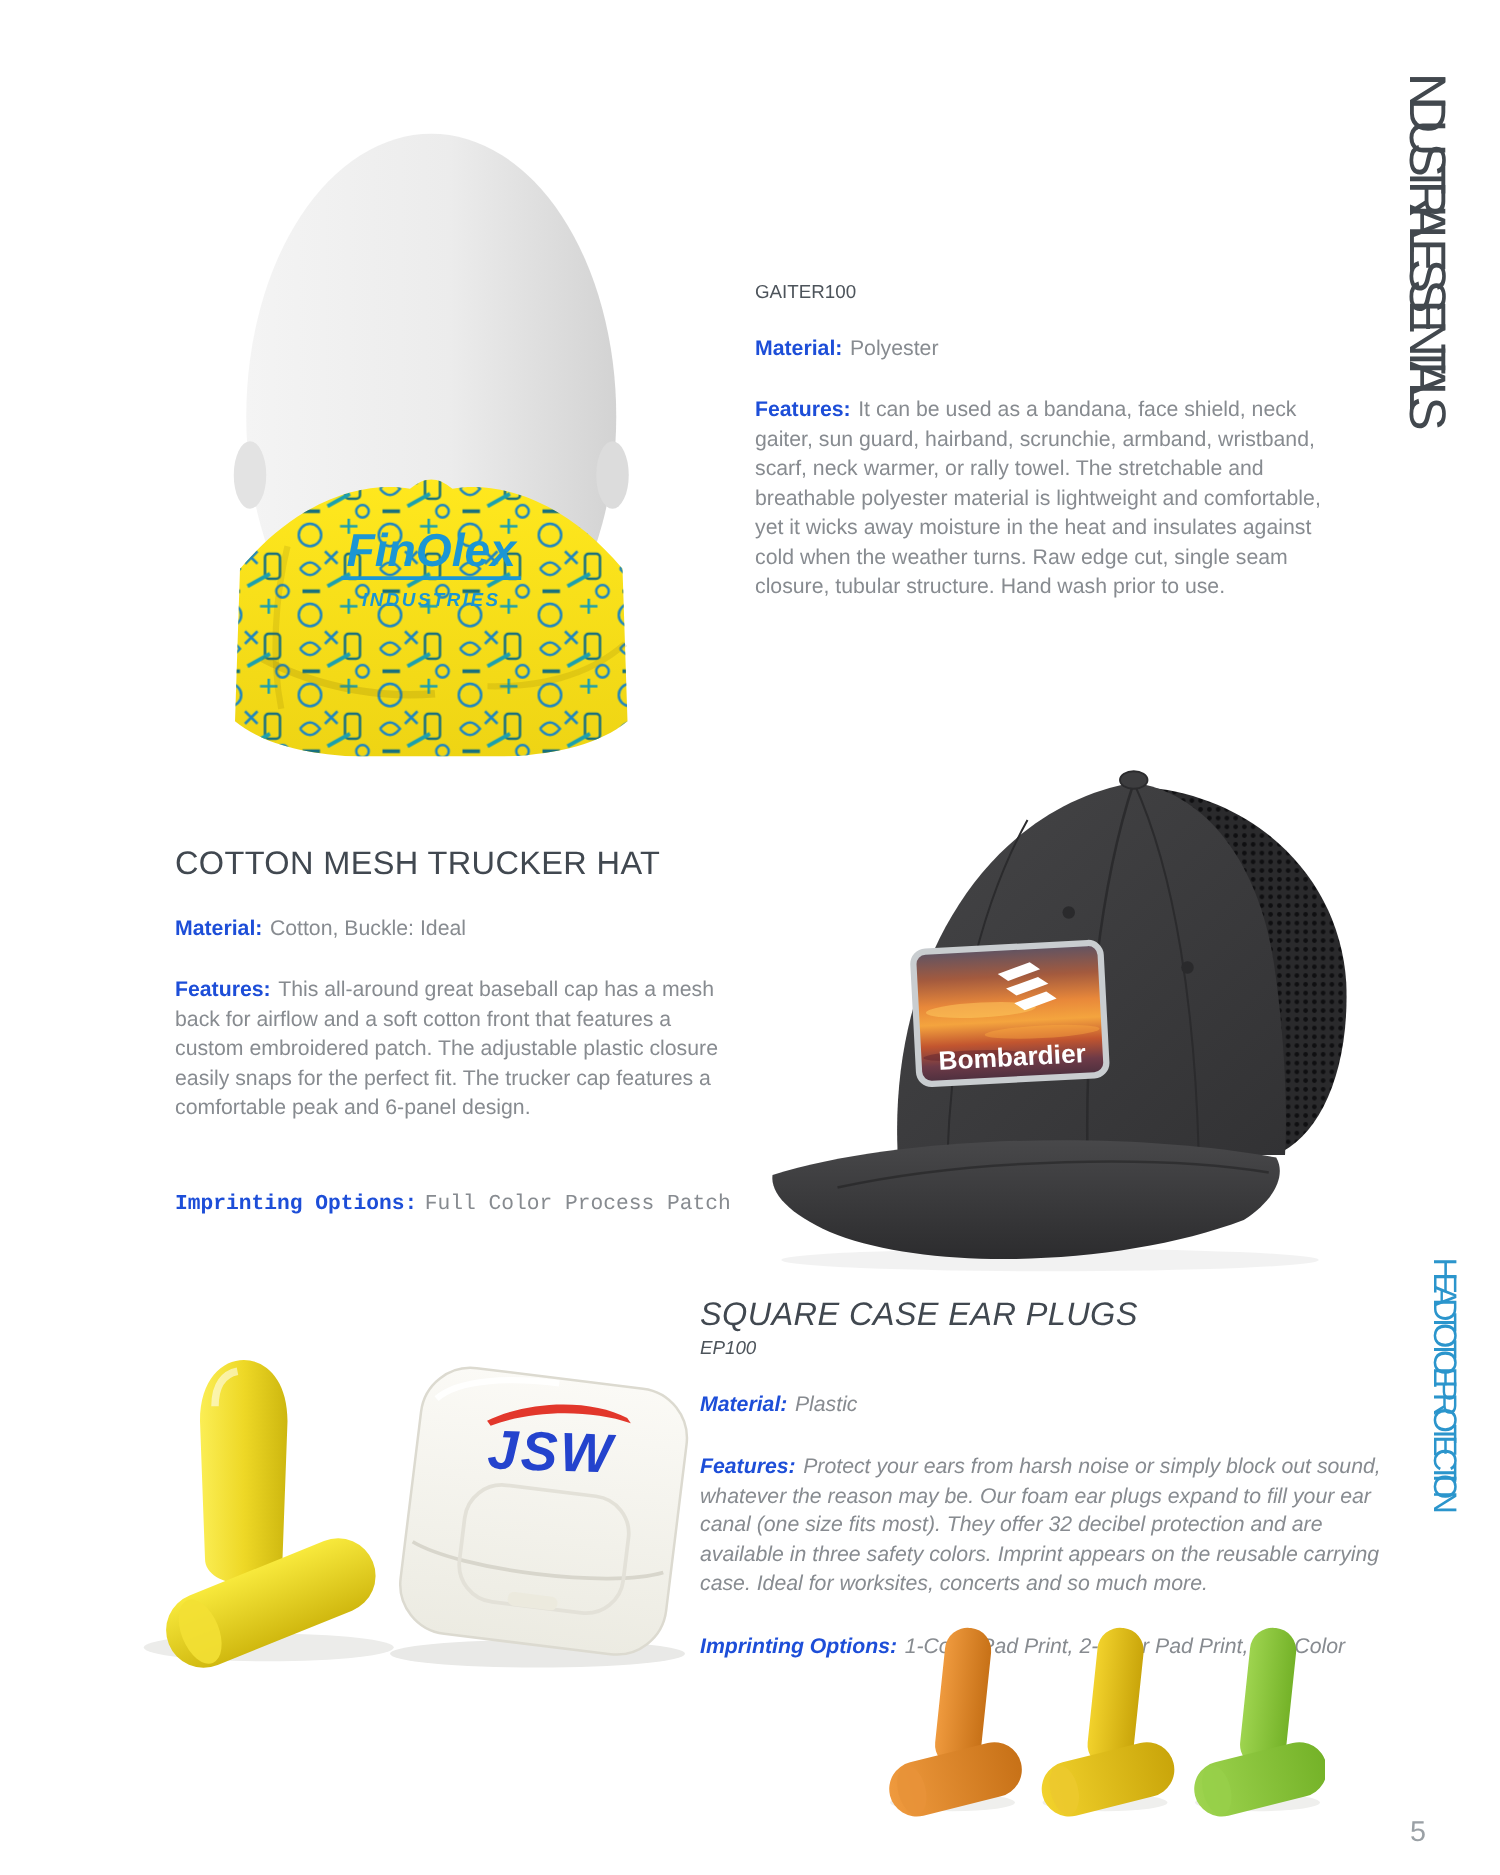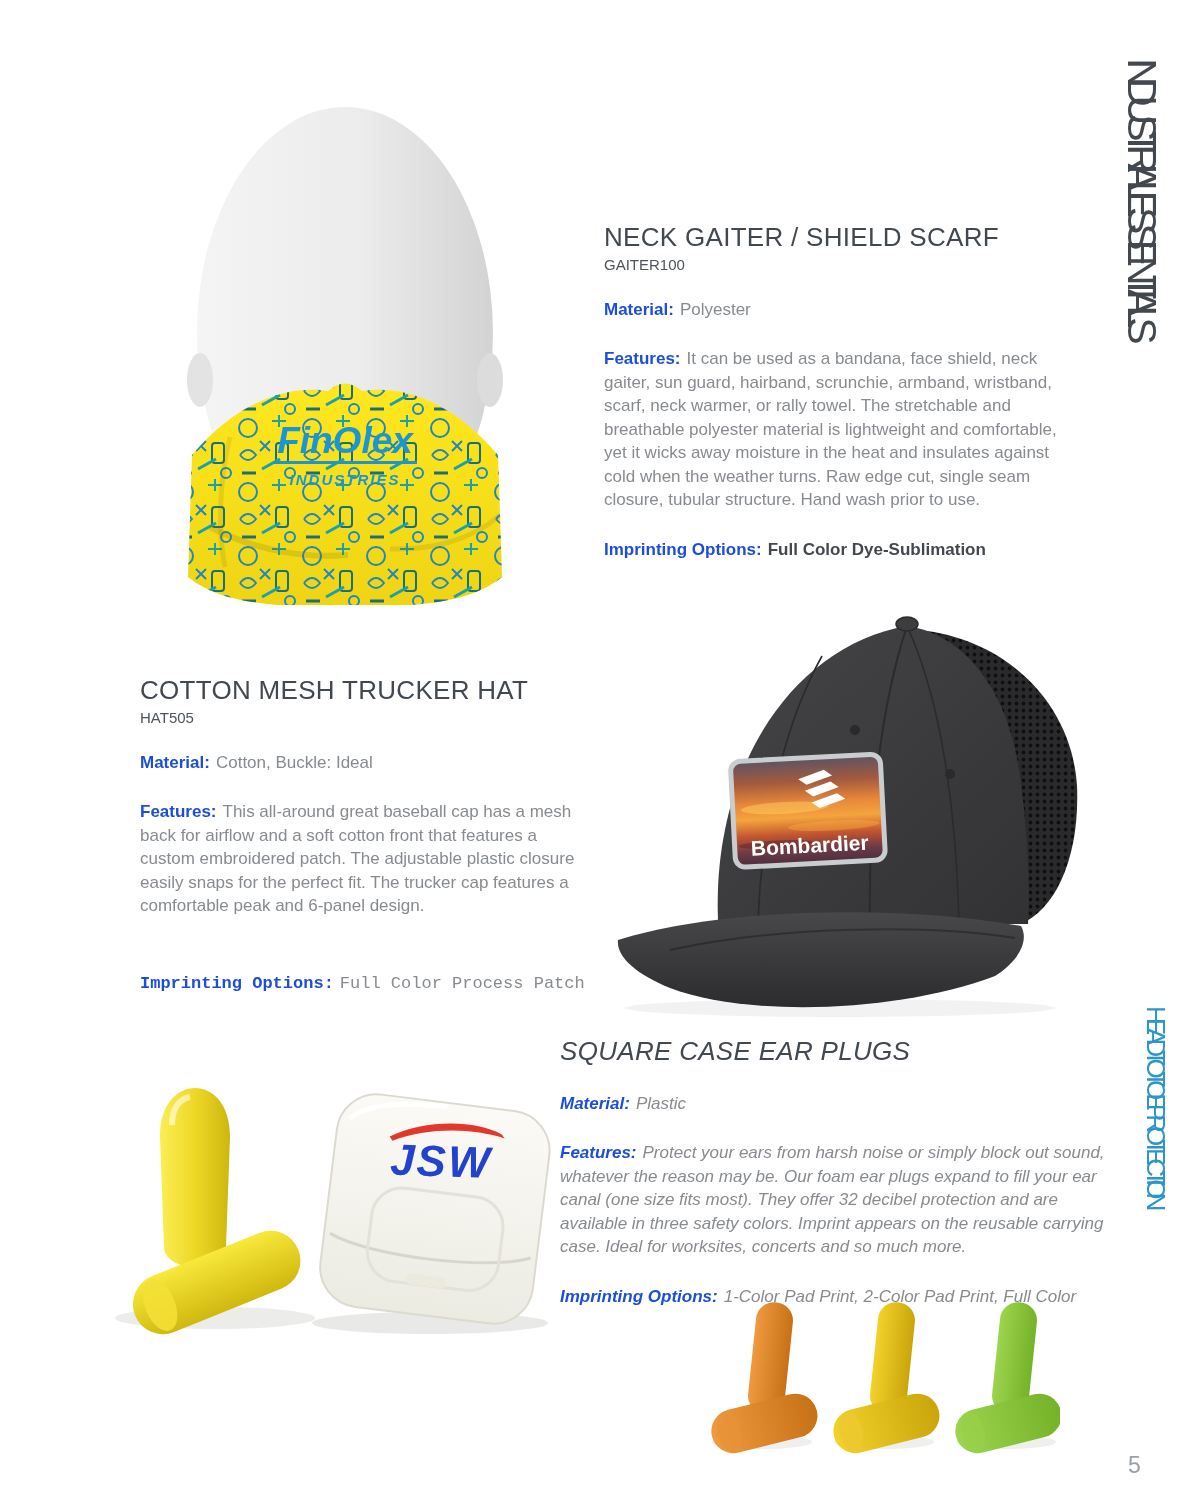--- a/index.html
+++ b/index.html
@@ -88,36 +88,31 @@
 
       <g>
         <text x="175" y="358" text-anchor="middle" font-size="37" font-weight="800" font-style="italic" fill="#1b96d4">FinOlex</text>
         <rect x="103" y="366" width="144" height="3" fill="#1b96d4"></rect>
         <text x="175" y="390" text-anchor="middle" font-size="15" font-weight="700" font-style="italic" letter-spacing="2" fill="#1b96d4">INDUSTRIES</text>
       </g>
     </svg>
   </div>
 
   <div class="prod-text s1-text">
-    <div class="p-title">NECK GAITER / SHIELD SCARF</div>
     <div class="p-sku">GAITER100</div>
     <div class="field">
       <span class="lbl">Material:</span><span class="val">Polyester</span>
     </div>
     <div class="field features">
       <span class="lbl">Features:</span><span class="val">It can be used as a bandana, face shield, neck gaiter, sun guard, hairband, scrunchie, armband, wristband, scarf, neck warmer, or rally towel. The stretchable and breathable polyester material is lightweight and comfortable, yet it wicks away moisture in the heat and insulates against cold when the weather turns. Raw edge cut, single seam closure, tubular structure. Hand wash prior to use.</span>
     </div>
-    <div class="field imprint all-bold">
-      <span class="lbl">Imprinting Options:</span><span class="val">Full Color Dye-Sublimation</span>
-    </div>
   </div>
 
   <div class="prod-text s2-text">
     <div class="p-title">COTTON MESH TRUCKER HAT</div>
-    <div class="p-sku">HAT505</div>
     <div class="field">
       <span class="lbl">Material:</span><span class="val">Cotton, Buckle: Ideal</span>
     </div>
     <div class="field features">
       <span class="lbl">Features:</span><span class="val">This all-around great baseball cap has a mesh back for airflow and a soft cotton front that features a custom embroidered patch. The adjustable plastic closure easily snaps for the perfect fit. The trucker cap features a comfortable peak and 6-panel design.</span>
     </div>
     <div class="field imprint mt-lg">
       <span class="lbl">Imprinting Options:</span><span class="val">Full Color Process Patch</span>
     </div>
   </div>
@@ -172,20 +167,21 @@
           <polygon points="3,-22 29,-30 37,-24 11,-16"></polygon>
           <polygon points="9,-10 35,-18 43,-12 17,-4"></polygon>
         </g>
         <text x="5" y="40" text-anchor="middle" font-size="21" font-weight="700" fill="#ffffff">Bombardier</text>
       </g>
     </svg>
   </div>
 
   <div class="prod-text s3-text">
     <div class="p-title">SQUARE CASE EAR PLUGS</div>
+    <div class="p-sku">EP100</div>
     <div class="field">
       <span class="lbl">Material:</span><span class="val">Plastic</span>
     </div>
     <div class="field features">
       <span class="lbl">Features:</span><span class="val">Protect your ears from harsh noise or simply block out sound, whatever the reason may be. Our foam ear plugs expand to fill your ear canal (one size fits most). They offer 32 decibel protection and are available in three safety colors. Imprint appears on the reusable carrying case. Ideal for worksites, concerts and so much more.</span>
     </div>
     <div class="field imprint">
       <span class="lbl">Imprinting Options:</span><span class="val">1-Color Pad Print, 2-Color Pad Print, Full Color</span>
     </div>
   </div>

